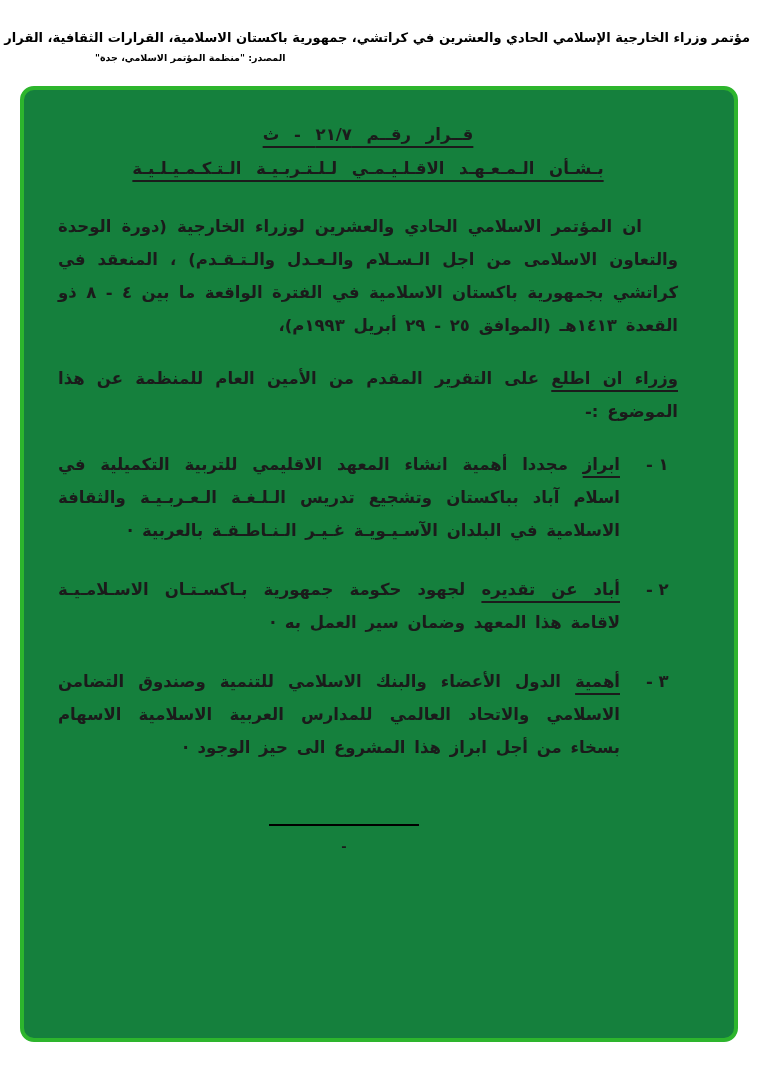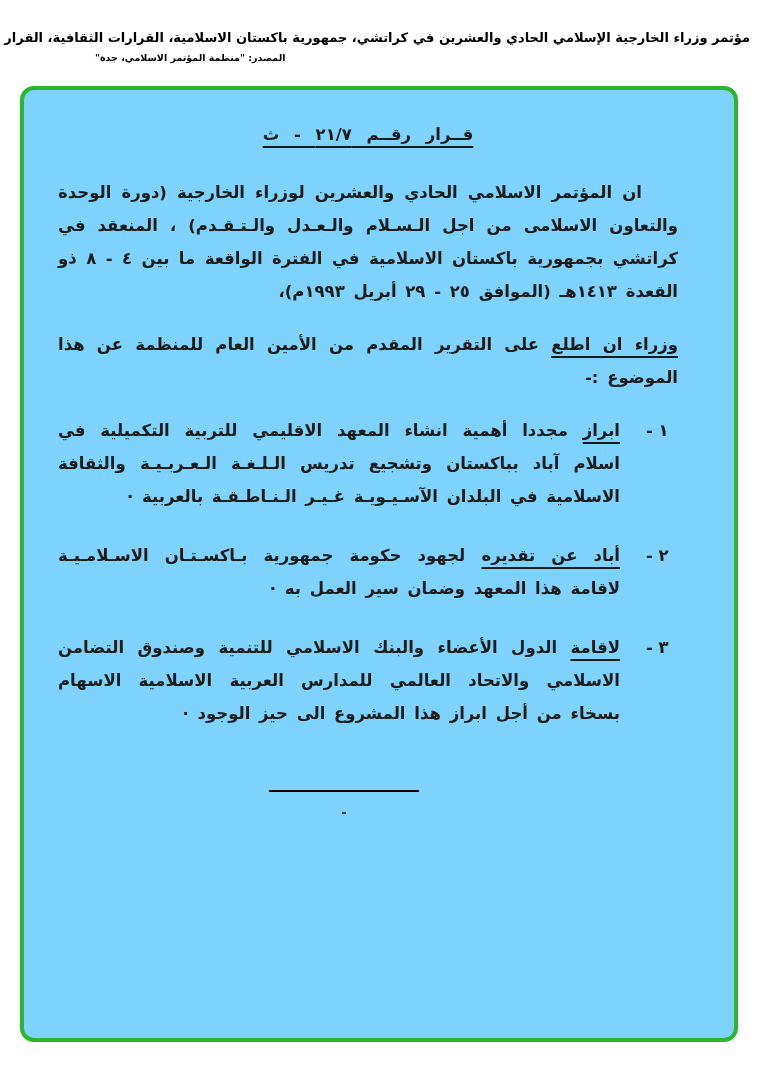--- a/index.html
+++ b/index.html
@@ -16,21 +16,21 @@
     white-space:nowrap;
   }
   .source-line {
     position:absolute; top:52px; left:95px;
     direction:rtl;
     font-size:9.5px; font-weight:bold; color:#000;
     white-space:nowrap;
   }
   .frame {
     position:absolute; top:86px; left:20px; width:718px; height:956px;
-    border:4px solid #2db52d; border-radius:14px; background:#7dd3fc;
+    border:4px solid #2db52d; border-radius:14px; background:#15803d;
   }
   .doc {
     position:absolute; inset:0;
     padding:28px 56px 14px 34px;
     direction:rtl;
     font-size:16.5px; font-weight:bold; line-height:33px;
     color:#1b1b1b;
     text-align:justify;
   }
   .title { text-align:center; margin-bottom:24px; word-spacing:9px; }
@@ -59,20 +59,23 @@
 
   <div class="source-line">المصدر: "منظمة المؤتمر الاسلامي، جدة"</div>
 
   <div class="frame" style="border-color: rgb(45, 181, 45);">
     <div class="doc">
 
       <div class="title">
         <div class="t-line">
           <span class="u">قــرار رقــم ٢١/٧ - ث</span>
         </div>
+        <div class="t-line">
+          <span class="u">بـشـأن الـمـعـهـد الاقـلـيـمـي لـلـتـربـيـة الـتـكـمـيـلـيـة</span>
+        </div>
       </div>
 
       <p class="para indent">
         <span class="u"></span><span>ان المؤتمر الاسلامي الحادي والعشرين لوزراء الخارجية (دورة الوحدة والتعاون الاسلامى من اجل الـسـلام والـعـدل والـتـقـدم) ، المنعقد في كراتشي بجمهورية باكستان الاسلامية في الفترة الواقعة ما بين ٤ - ٨ ذو القعدة ١٤١٣هـ (الموافق ٢٥ - ٢٩ أبريل ١٩٩٣م)،</span>
       </p>
 
 
       <p class="para">
         <span class="u">وزراء ان اطلع</span><span> على التقرير المقدم من الأمين العام للمنظمة عن هذا الموضوع :-</span>
       </p>
@@ -89,21 +92,21 @@
         <div class="item">
           <span class="num" dir="ltr">- ٢</span>
           <p class="itext">
             <span class="u">أباد عن تقديره</span><span> لجهود حكومة جمهورية بـاكسـتـان الاسـلامـيـة لاقامة هذا المعهد وضمان سير العمل به ·</span>
           </p>
         </div>
 
         <div class="item">
           <span class="num" dir="ltr">- ٣</span>
           <p class="itext">
-            <span class="u">لاقامة</span><span> الدول الأعضاء والبنك الاسلامي للتنمية وصندوق التضامن الاسلامي والاتحاد العالمي للمدارس العربية الاسلامية الاسهام بسخاء من أجل ابراز هذا المشروع الى حيز الوجود ·</span>
+            <span class="u">أهمية</span><span> الدول الأعضاء والبنك الاسلامي للتنمية وصندوق التضامن الاسلامي والاتحاد العالمي للمدارس العربية الاسلامية الاسهام بسخاء من أجل ابراز هذا المشروع الى حيز الوجود ·</span>
           </p>
         </div>
 
       </div>
 
       <div class="footer">
         <span class="sep"></span>
         <div class="mark">-</div>
       </div>
 

